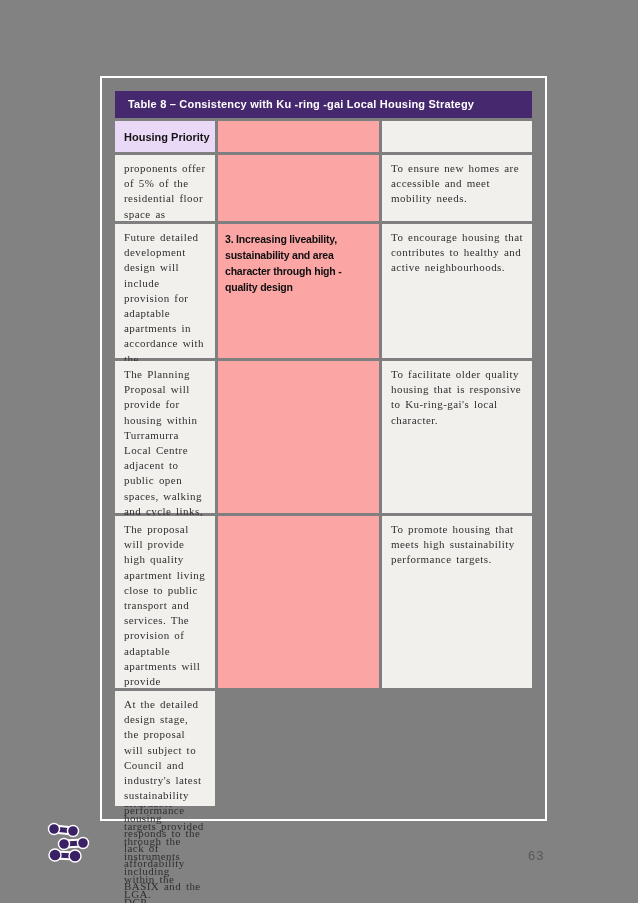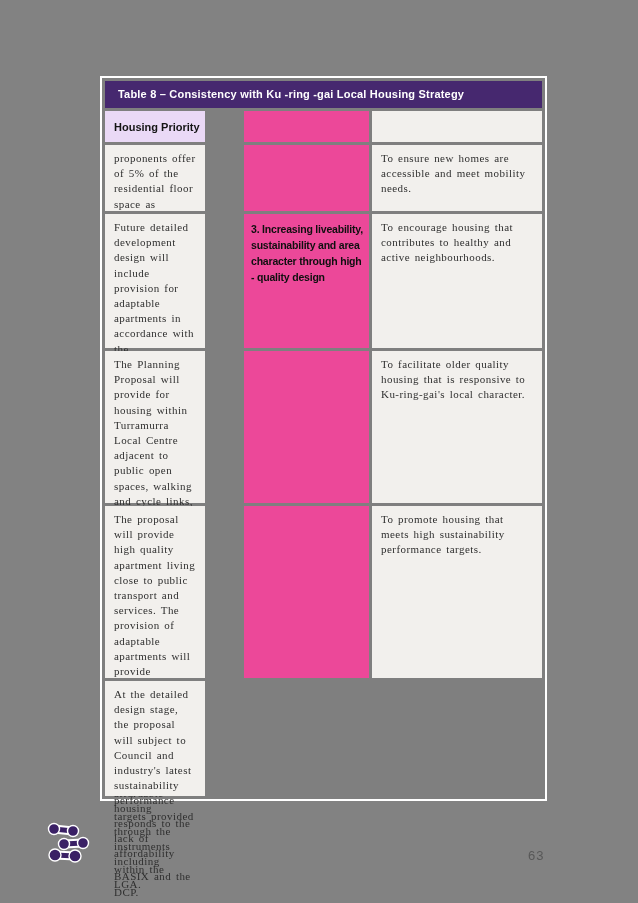--- a/index.html
+++ b/index.html
@@ -17,21 +17,21 @@
     width:447px;
     border:2px solid #ffffff;
     box-sizing:border-box;
     background:#7f7f7f;
   }
   .grid{
     display:grid;
     grid-template-columns:100px 161px 1fr;
     grid-template-rows:27px 31px 66px 134px 152px 172px 115px;
     gap:3px;
-    padding:3px;
+    padding:13px;
     background:#7f7f7f;
   }
   .titlebar{
     grid-column:1 / -1;
     background:#46286f;
     color:#ffffff;
     font-weight:bold;
     font-size:11px;
     line-height:27px;
     padding-left:13px;
@@ -42,29 +42,28 @@
   .colhead{
     background:#ead9f6;
     color:#141414;
     font-weight:bold;
     font-size:11px;
     display:flex;
     align-items:center;
     padding-left:9px;
   }
   .pcell{
-    background:#ec4899;
+    background:#fca5a5;
     padding:7px 6px 6px 7px;
     font-family:"Liberation Sans", sans-serif;
     font-weight:bold;
     font-size:10.5px;
     line-height:16px;
     letter-spacing:-0.2px;
     color:#0f0f0f;
-    margin-left:36px;
   }
   .bcell{
     background:#f2f0ed;
     padding:6px 9px 6px 9px;
     font-family:"Liberation Serif", serif;
     font-size:11px;
     line-height:15.2px;
     letter-spacing:.45px;
     word-spacing:1.5px;
     color:#2f2f2f;

